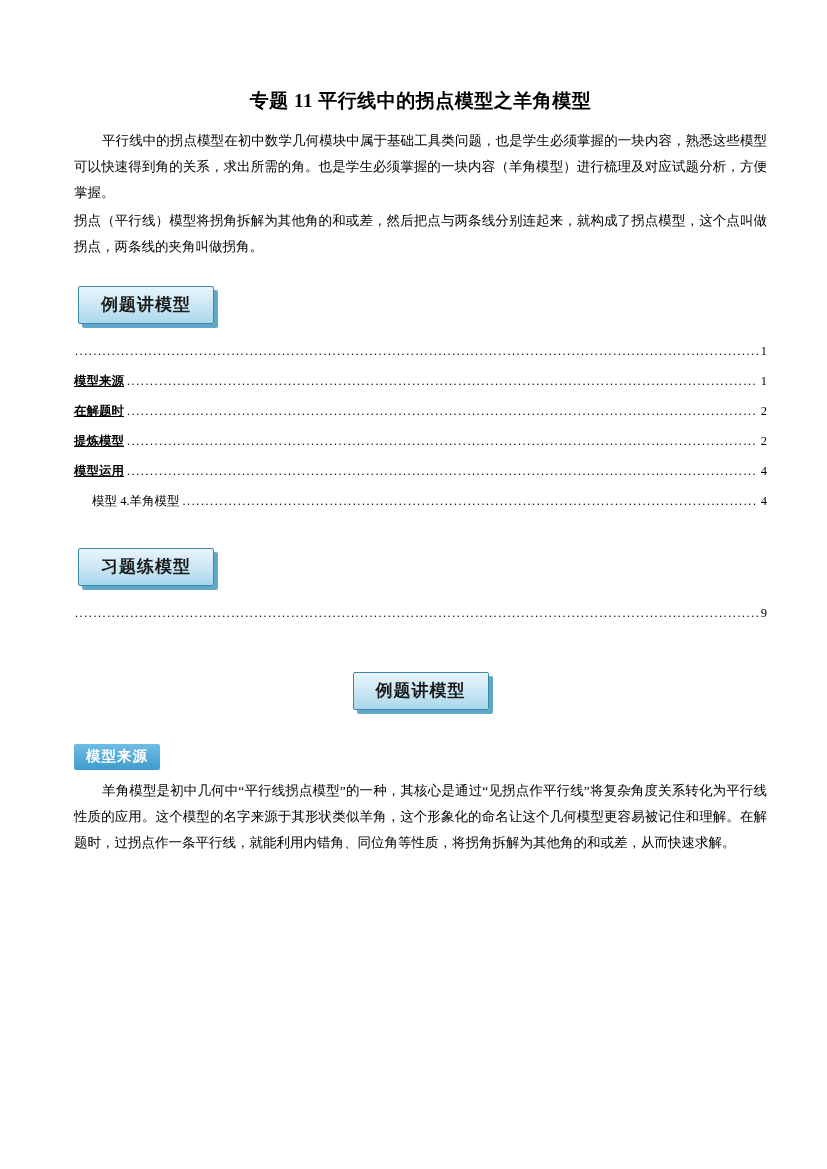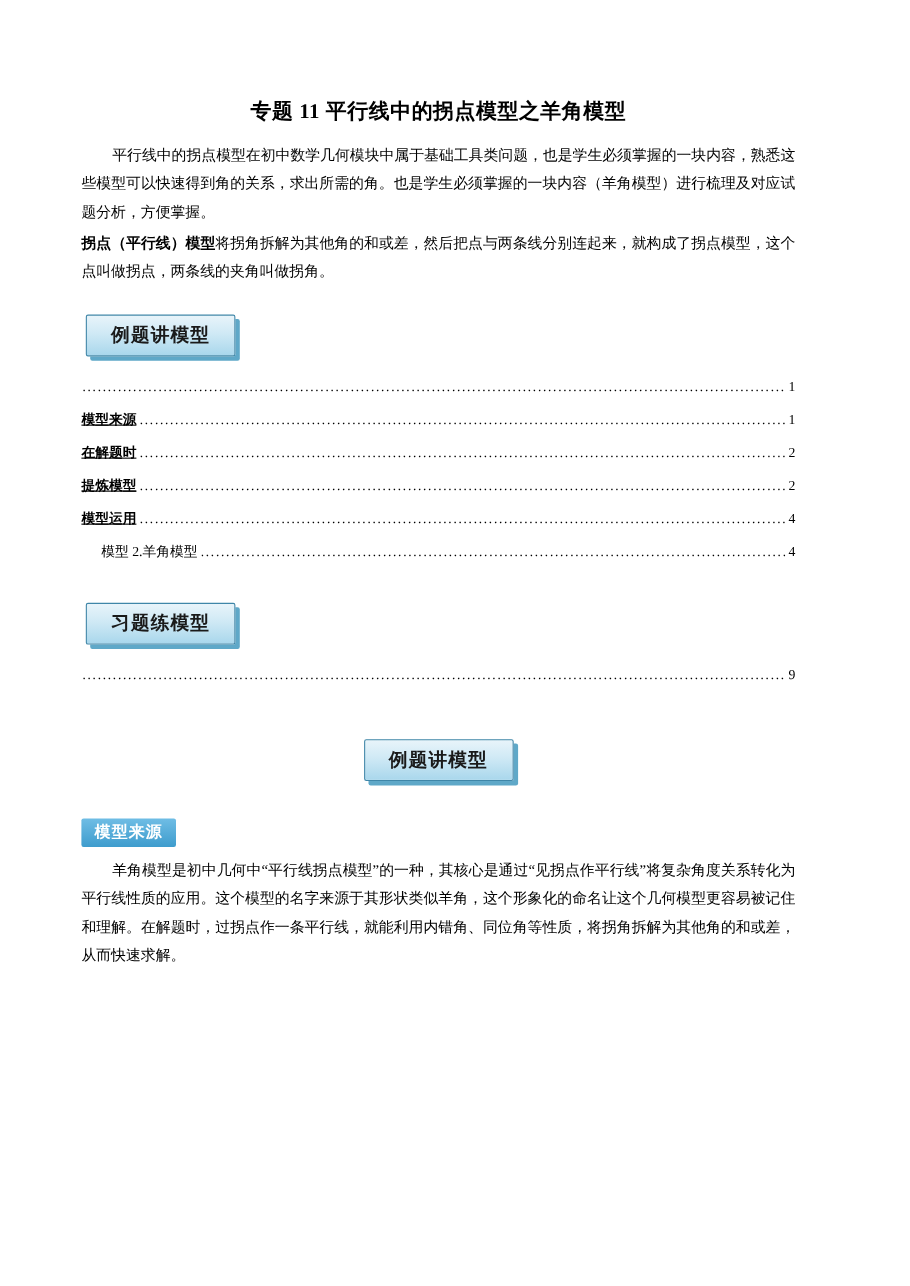--- a/index.html
+++ b/index.html
@@ -11,21 +11,21 @@
     font-family: "Liberation Serif", "DejaVu Serif", serif;
     color: #000000;
   }
   .page {
     position: relative;
     width: 827px;
     height: 1169px;
     margin: 0 auto;
     background: #ffffff;
     box-sizing: border-box;
-    padding: 88px 104px 60px 74px;
+    padding: 88px 60px 60px 74px;
     overflow: hidden;
   }
   .doc-title {
     text-align: center;
     font-size: 19px;
     font-weight: bold;
     letter-spacing: 0.5px;
     margin: 0 0 14px 0;
     font-family: "Liberation Serif", "DejaVu Serif", serif;
   }
@@ -33,21 +33,21 @@
     font-size: 13.5px;
     line-height: 26px;
     margin: 0 0 2px 0;
     text-align: justify;
     text-justify: inter-ideograph;
   }
   p.indent {
     text-indent: 28px;
   }
   .bold {
-    font-weight: bold;
+    font-weight: normal;
   }
 
   
   .banner-wrap {
     position: relative;
     margin: 18px 0 6px 0;
     height: 44px;
   }
   .banner-wrap.center {
     text-align: center;
@@ -174,21 +174,21 @@
       <span class="pg">2</span>
     </div>
 
     <div class="toc-row">
       <span class="lbl">模型运用</span>
       <span class="dots">..........................................................................................................................................................................</span>
       <span class="pg">4</span>
     </div>
 
     <div class="toc-row sub">
-      <span class="lbl">模型 2.羊角模型</span>
+      <span class="lbl">模型 4.羊角模型</span>
       <span class="dots">..................................................................................................................................................................</span>
       <span class="pg">4</span>
     </div>
 
   </div>
 
   <div class="spacer-md"></div>
 
   <div class="banner-wrap">
     <span class="banner banner-left">习题练模型</span>

